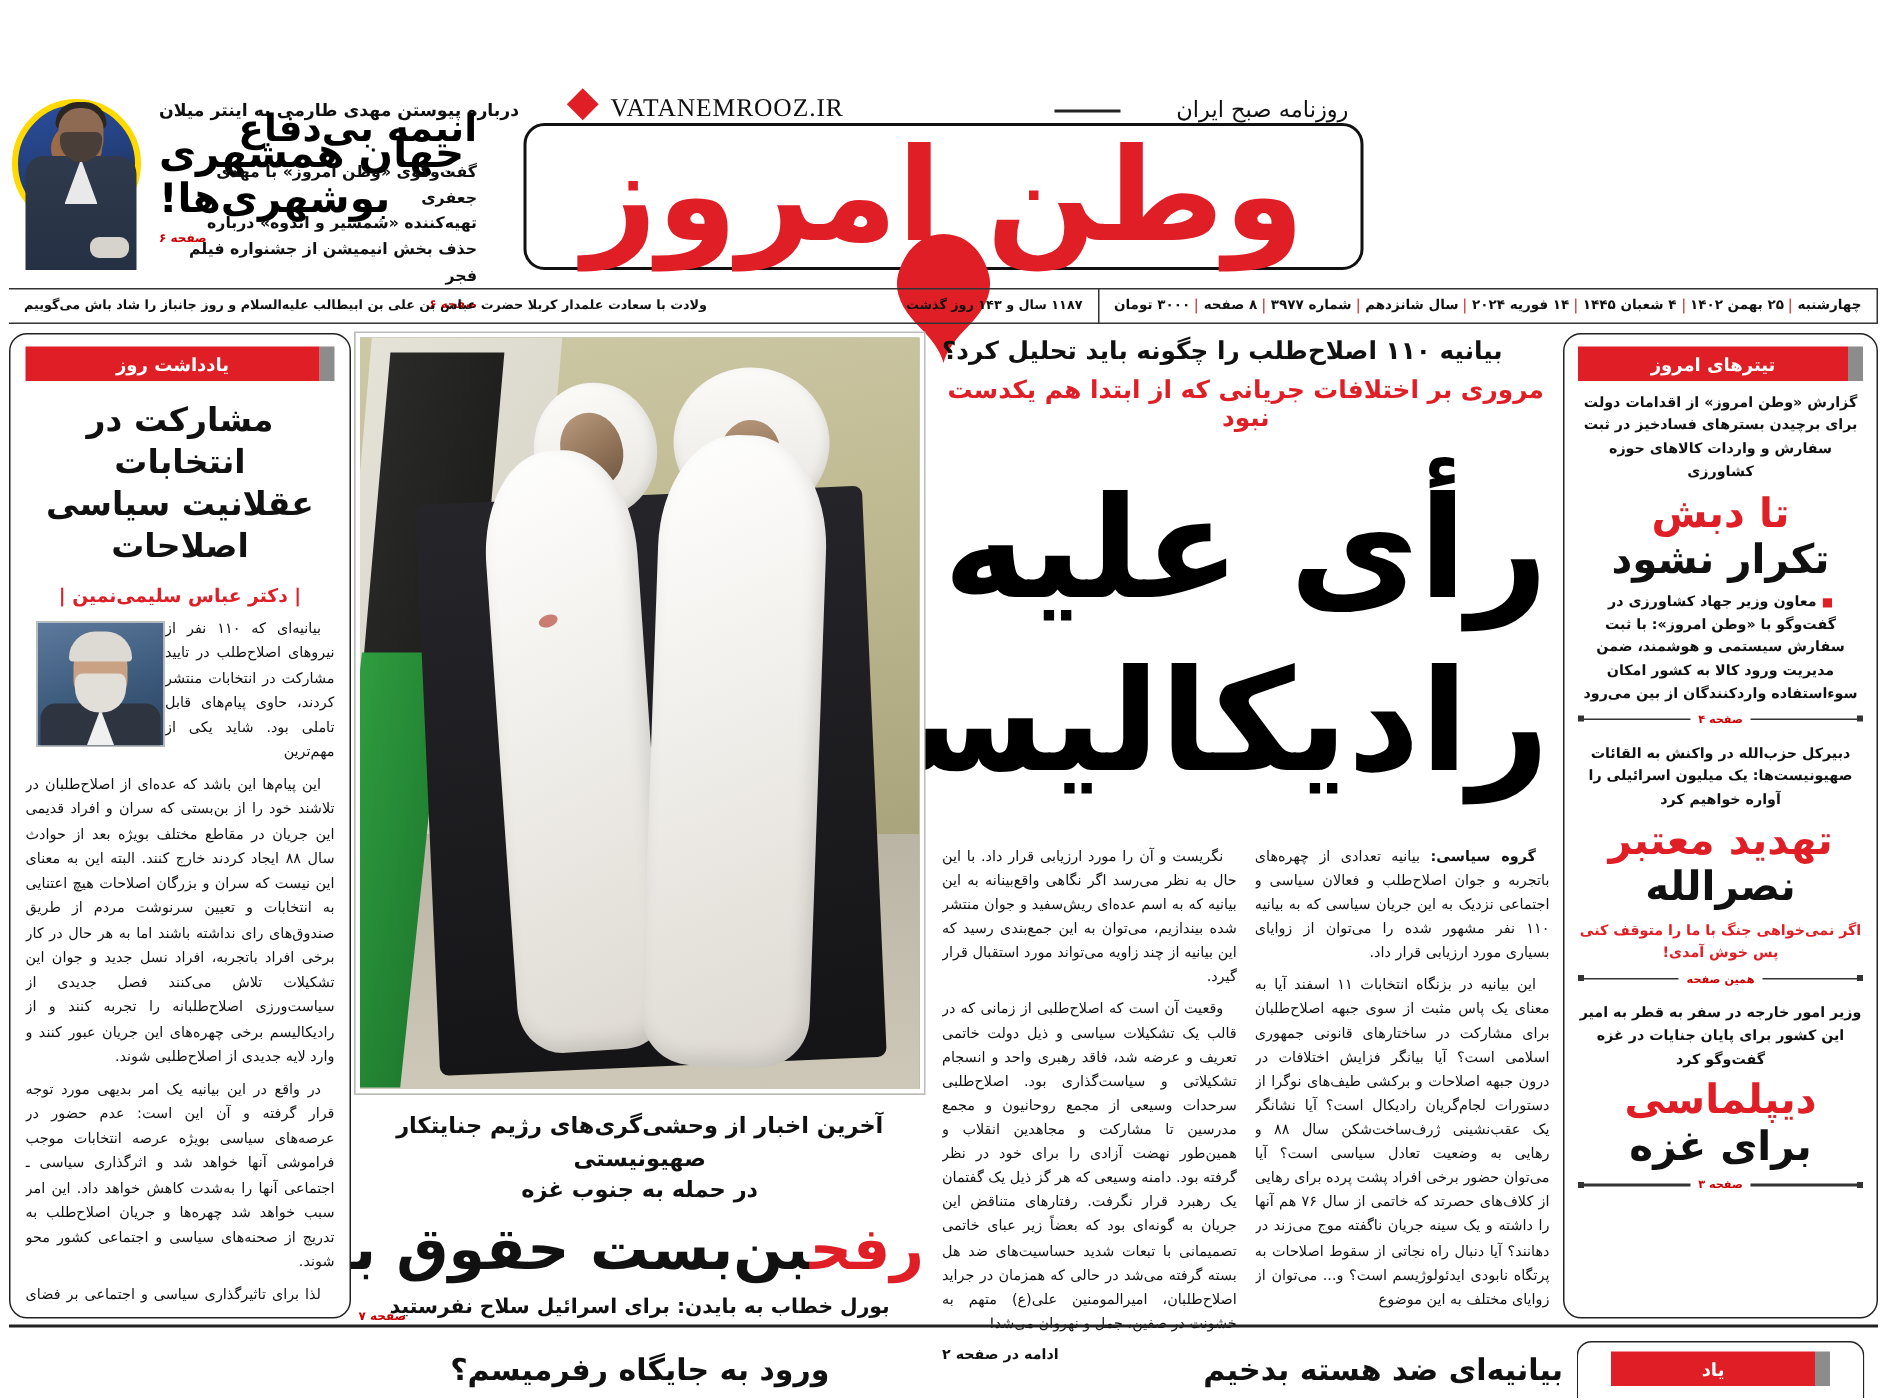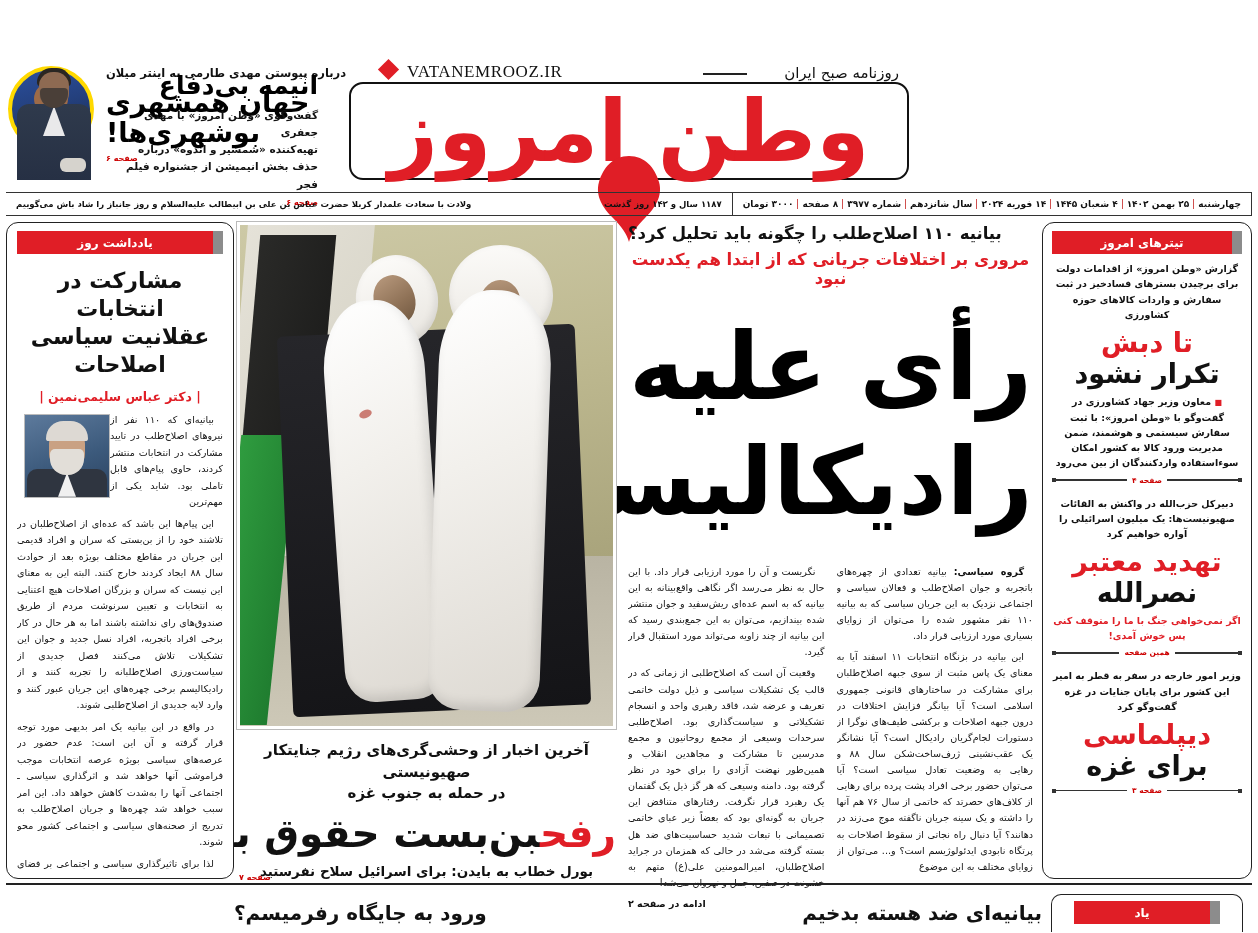--- a/index.html
+++ b/index.html
@@ -469,21 +469,21 @@
   .bs-center {
     flex: 1; display: flex; align-items: center; justify-content: flex-start;
     position: relative; min-width: 0;
   }
   .bs-title {
     font-size: 20px; font-weight: bold; color: #111;
     text-align: center; letter-spacing: -.7px; direction: rtl;
   }
   .bs-left {
     width: 385px; flex: 0 0 385px;
-    display: flex; align-items: center; justify-content: flex-end;
+    display: flex; align-items: center; justify-content: center;
   }
   .bs-edit {
     width: 228px; flex: 0 0 228px;
   }
 </style>
 </head>
 <body>
 
 <div class="page">
 

